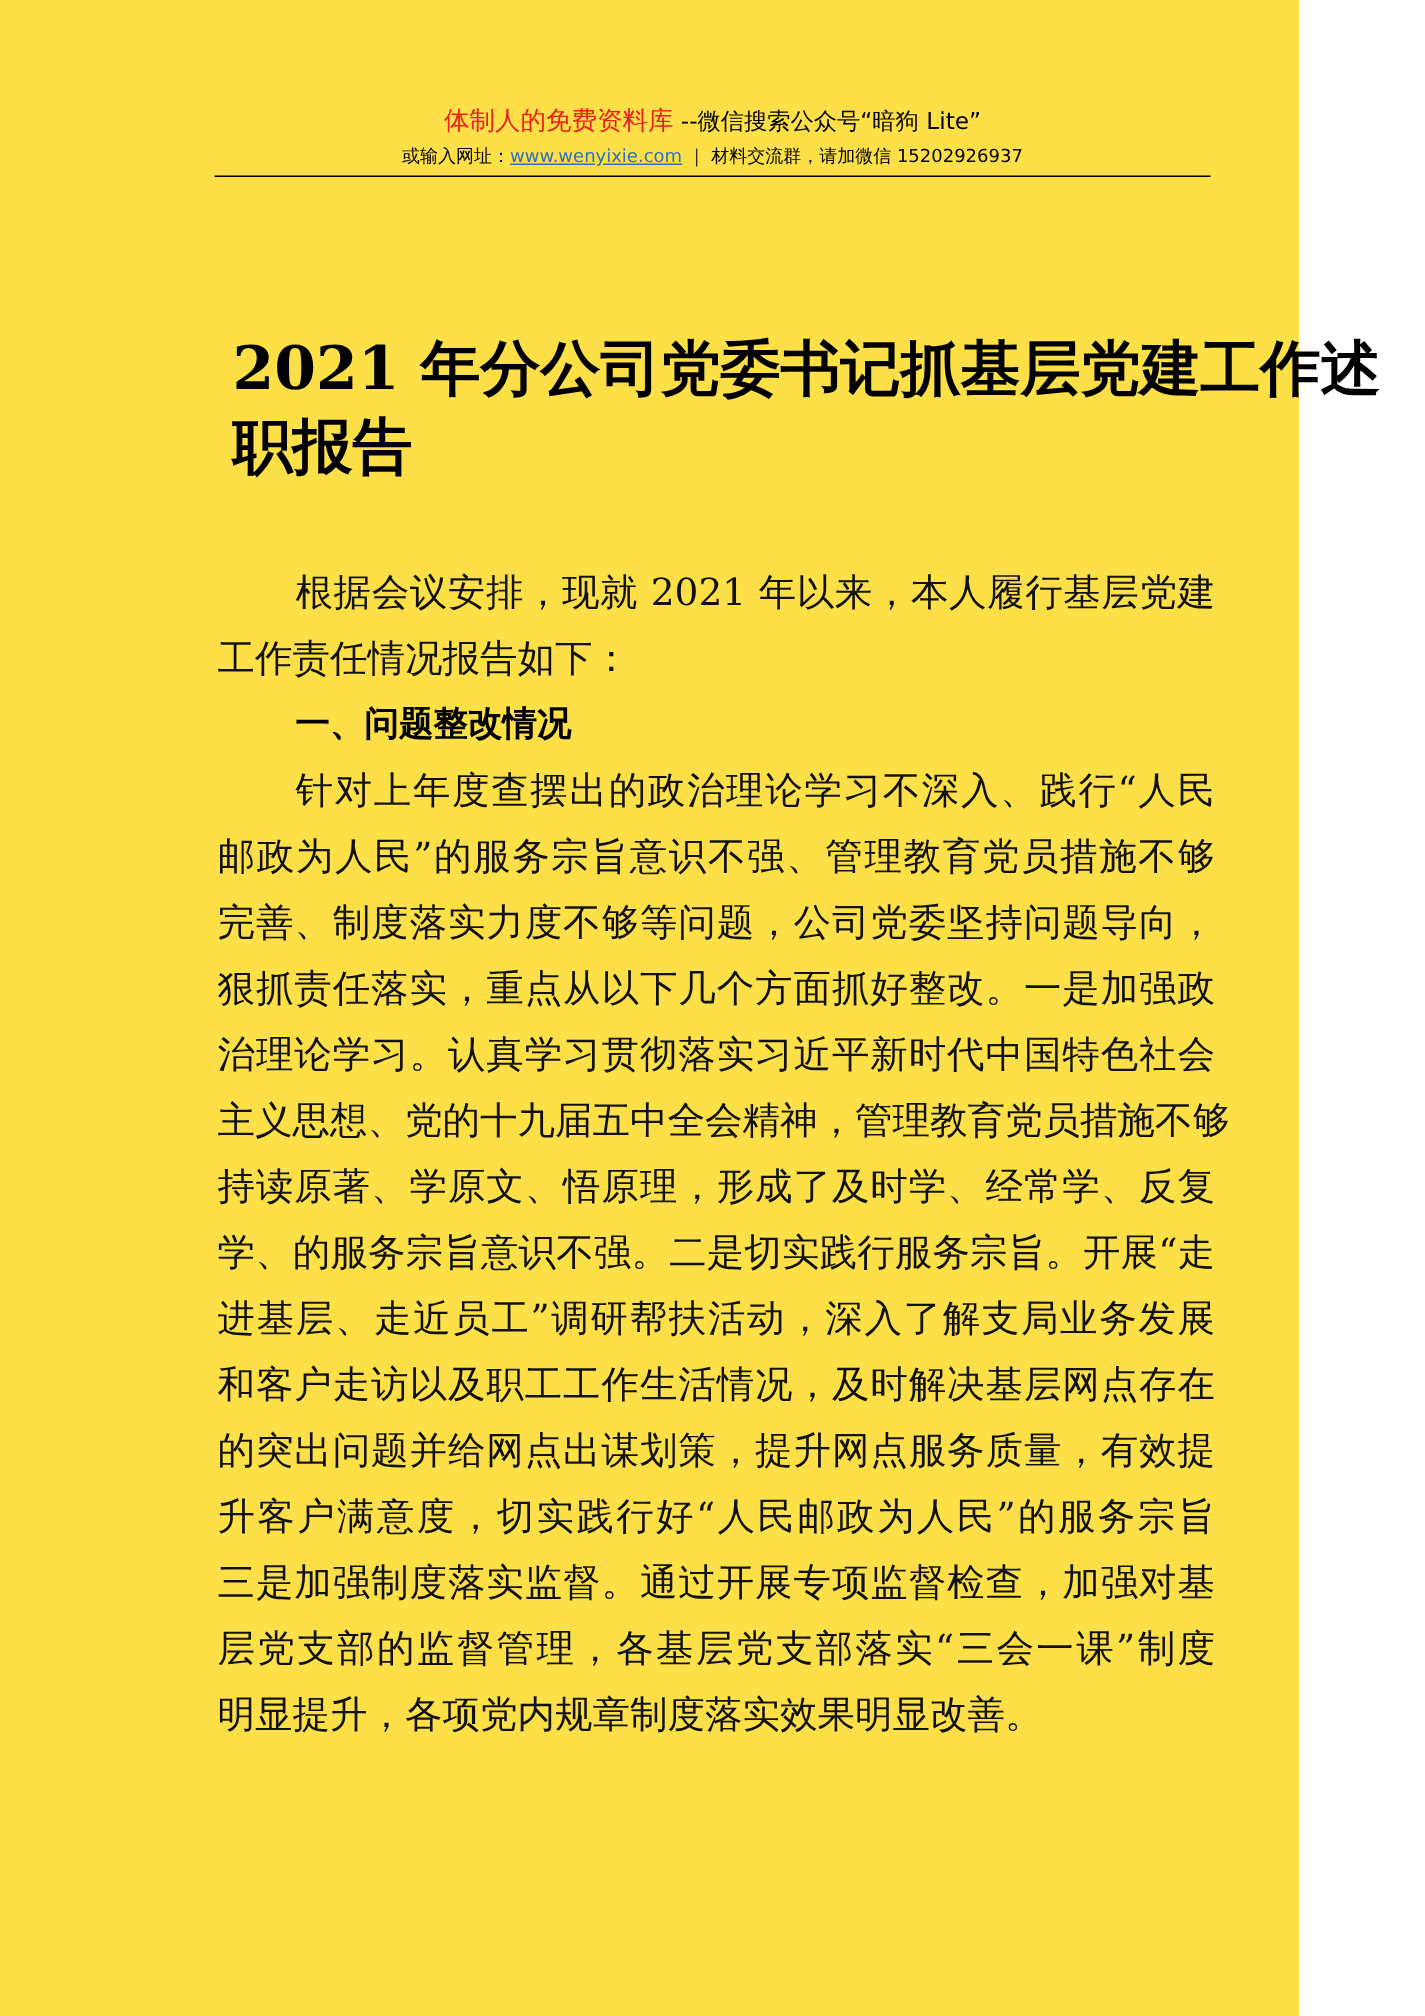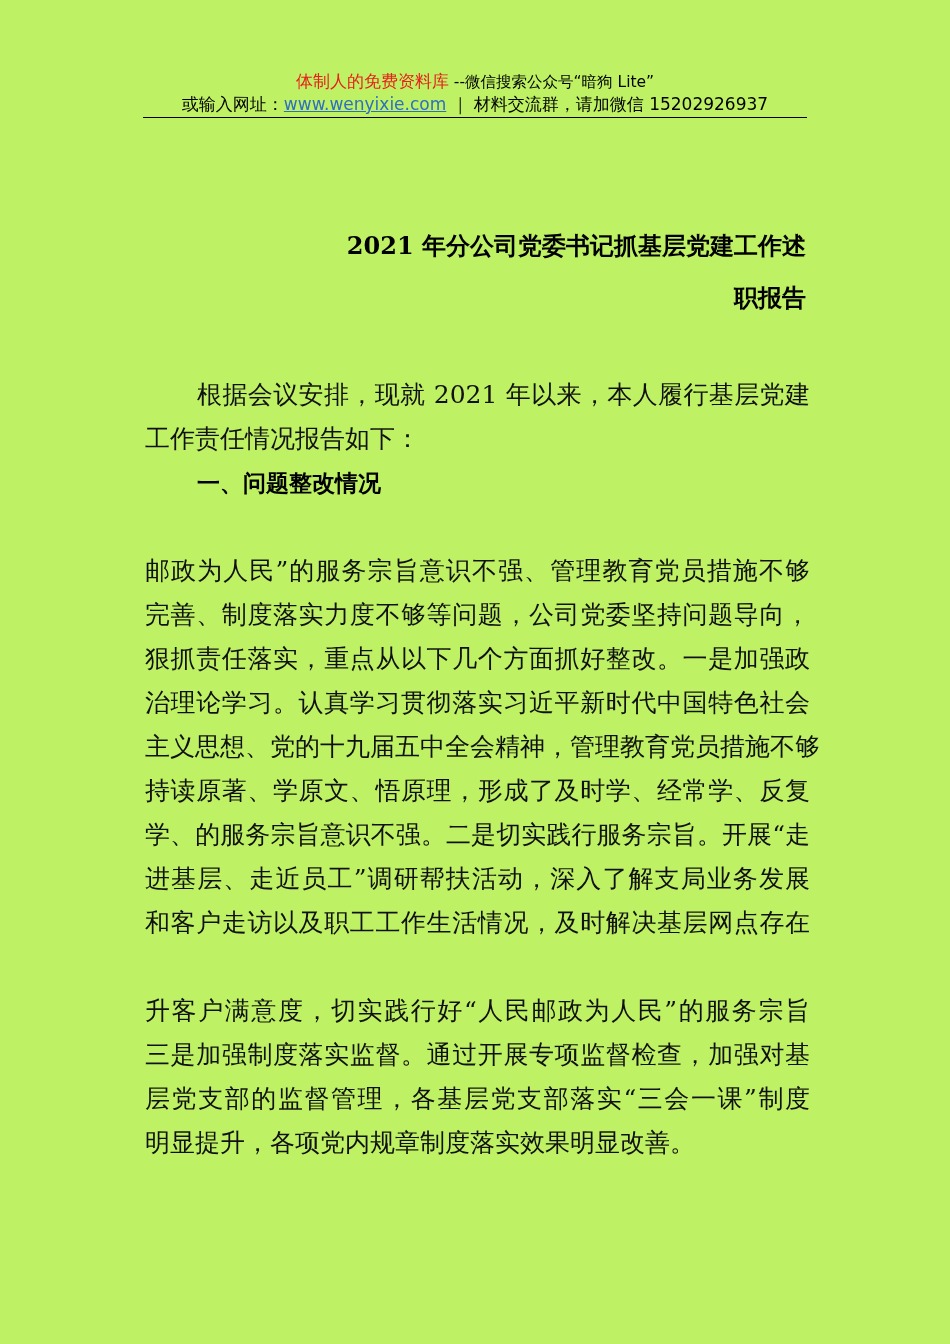--- a/index.html
+++ b/index.html
@@ -1,26 +1,26 @@
 <!DOCTYPE html>
 <html><head>
   <meta charset="utf-8">
   <style>
     html, body { margin: 0; padding: 0; background: #ffffff; }
     body { width: 950px; height: 1344px; position: relative; overflow: hidden; font-family: "DejaVu Serif", serif; color: #000; }
-    .page { position: absolute; left: 0; top: 0; width: 950px; height: 1344px; background: #bef264; }
+    .page { position: absolute; left: 0; top: 0; width: 866px; height: 1344px; background: #fde047; }
 
     .hdr { position: absolute; left: 143px; width: 664px; text-align: center; font-family: "DejaVu Sans", sans-serif; white-space: nowrap; }
     .hdr1 { top: 70px; font-size: 15.5px; line-height: 22px; }
-    .hdr2 { top: 93px; font-size: 17px; line-height: 22px; }
+    .hdr2 { top: 93px; font-size: 12px; line-height: 22px; }
     .red { color: #e8201e; font-size: 17px; }
     .link { color: #2e6fc0; text-decoration: underline; }
     .rule { position: absolute; left: 143px; top: 117px; width: 664px; height: 0; border-top: 1.3px solid #000; }
 
-    .title { position: absolute; left: 142px; width: 664px; text-align: right; font-family: "DejaVu Serif", serif; font-weight: bold; font-size: 24px; line-height: 40px; white-space: nowrap; letter-spacing: 0px; }
+    .title { position: absolute; left: 155px; width: 664px; text-align: left; font-family: "DejaVu Serif", serif; font-weight: bold; font-size: 40px; line-height: 40px; white-space: nowrap; letter-spacing: 0px; }
     .title1 { top: 226px; }
     .title2 { top: 278px; }
 
     .ln { position: absolute; left: 145px; width: 665px; font-size: 25px; line-height: 30px; white-space: nowrap; text-align: justify; text-align-last: justify; font-family: "DejaVu Serif", serif; color: #111; }
     .ln.last { text-align-last: left; }
     .ind { left: 197px; width: 613px; }
     .h2 { position: absolute; left: 197px; font-family: "DejaVu Sans", sans-serif; font-weight: bold; font-size: 23px; line-height: 30px; white-space: nowrap; text-align: center; }
   </style>
 </head>
 <body>
@@ -36,27 +36,29 @@
   <div class="rule"></div>
 
   <div class="title title1">2021 年分公司党委书记抓基层党建工作述</div>
   <div class="title title2">职报告</div>
 
   <div class="ln ind" style="top:380px">根据会议安排，现就 2021 年以来，本人履行基层党建</div>
   <div class="ln last" style="top:424px">工作责任情况报告如下：</div>
 
   <div class="h2" style="top:468px">一、问题整改情况</div>
 
+  <div class="ln ind" style="top:512px">针对上年度查摆出的政治理论学习不深入、践行“人民</div>
   <div class="ln" style="top:556px">邮政为人民”的服务宗旨意识不强、管理教育党员措施不够</div>
   <div class="ln" style="top:600px">完善、制度落实力度不够等问题，公司党委坚持问题导向，</div>
   <div class="ln" style="top:644px">狠抓责任落实，重点从以下几个方面抓好整改。一是加强政</div>
   <div class="ln" style="top:688px">治理论学习。认真学习贯彻落实习近平新时代中国特色社会</div>
   <div class="ln" style="top:732px">主义思想、党的十九届五中全会精神，管理教育党员措施不够</div>
   <div class="ln" style="top:776px">持读原著、学原文、悟原理，形成了及时学、经常学、反复</div>
   <div class="ln" style="top:820px">学、的服务宗旨意识不强。二是切实践行服务宗旨。开展“走</div>
   <div class="ln" style="top:864px">进基层、走近员工”调研帮扶活动，深入了解支局业务发展</div>
   <div class="ln" style="top:908px">和客户走访以及职工工作生活情况，及时解决基层网点存在</div>
+  <div class="ln" style="top:952px">的突出问题并给网点出谋划策，提升网点服务质量，有效提</div>
   <div class="ln" style="top:996px">升客户满意度，切实践行好“人民邮政为人民”的服务宗旨</div>
   <div class="ln" style="top:1084px">层党支部的监督管理，各基层党支部落实“三会一课”制度</div>
   <div class="ln" style="top:1040px">三是加强制度落实监督。通过开展专项监督检查，加强对基</div>
   <div class="ln last" style="top:1128px">明显提升，各项党内规章制度落实效果明显改善。</div>
 
 </div>
 
 </body></html>

